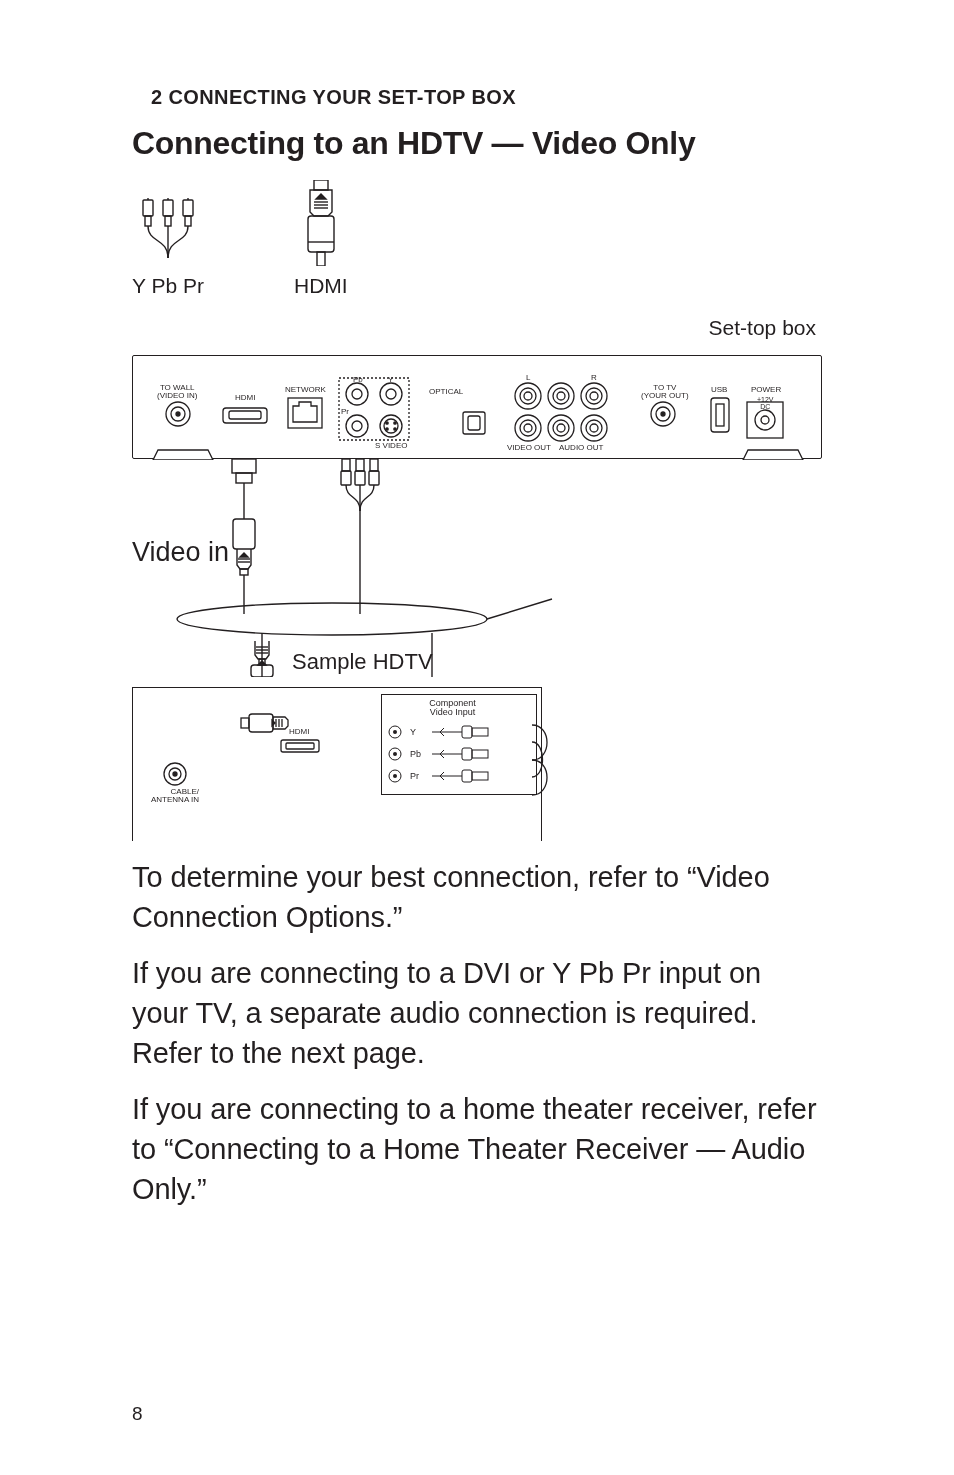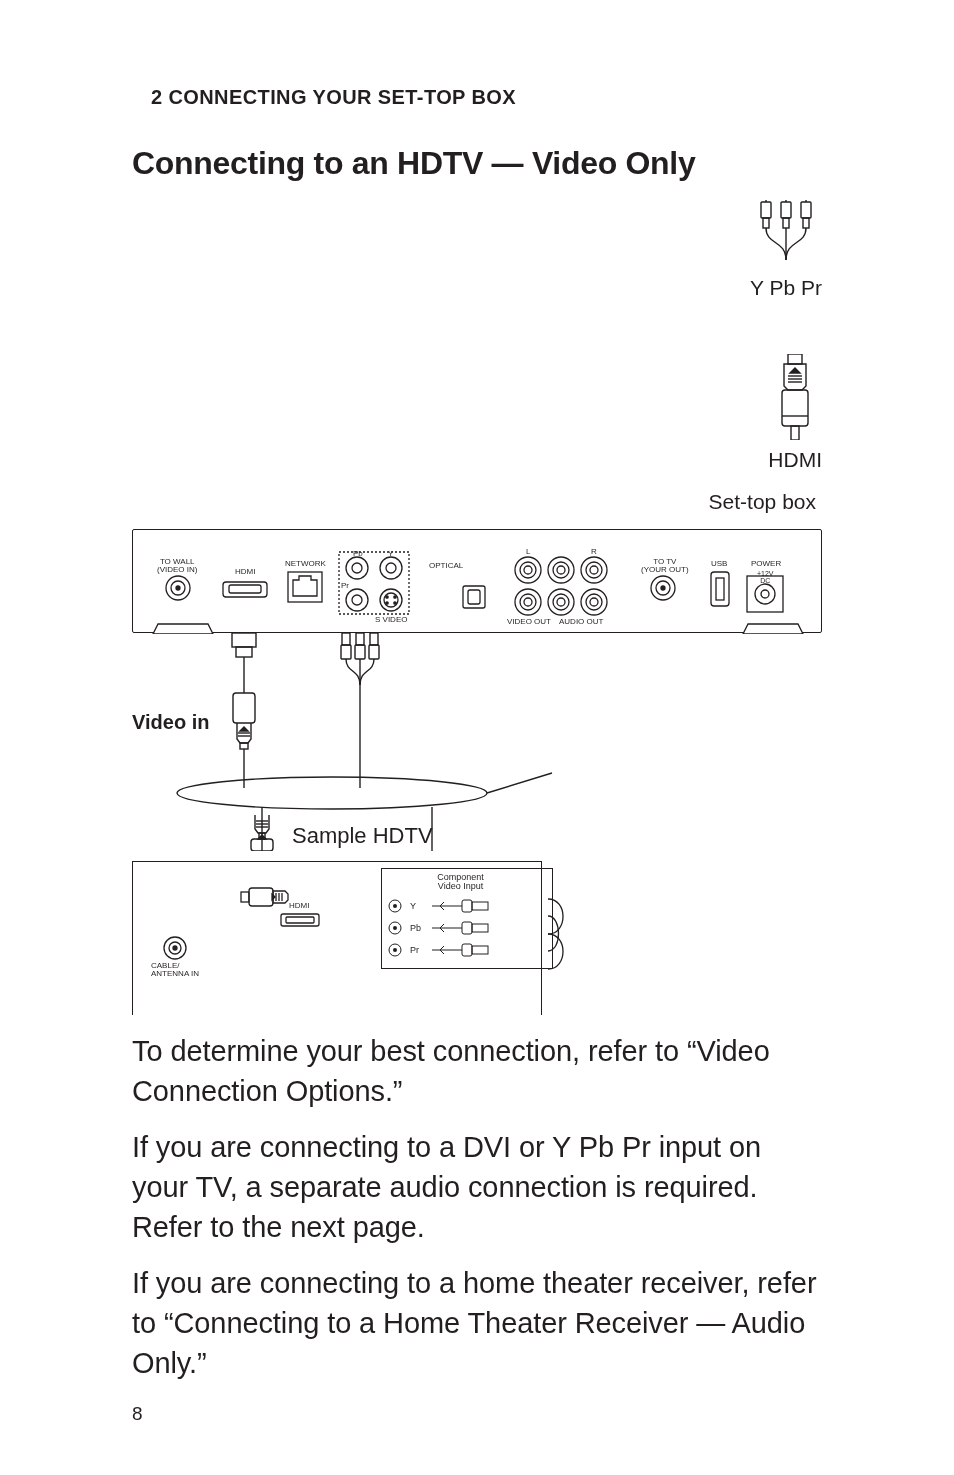--- a/index.html
+++ b/index.html
@@ -14,58 +14,57 @@
   }
   .section-label {
     font-weight: 700;
     font-size: 20px;
     letter-spacing: 0.4px;
     margin-left: 19px;
   }
   .title {
     font-weight: 700;
     font-size: 32px;
-    margin-top: 36px;
+    margin-top: 16px;
     letter-spacing: -0.3px;
   }
   .cable-row {
     display: flex;
     align-items: flex-end;
-    gap: 54px;
+    gap: 90px;
     margin-top: 18px;
-    flex-direction: column;
   }
   .cable-group { display: flex; flex-direction: column; align-items: center; }
   .cable-caption { font-size: 21px; margin-top: 8px; }
   .diagram-wrap { margin-top: 18px; }
   .stb-label { text-align: right; font-size: 21px; margin-bottom: 15px; padding-right: 6px; }
   .stb-box {
     border: 1.5px solid #231f20;
     width: 690px;
     height: 104px;
     position: relative;
     border-radius: 2px;
   }
   .port-label { position: absolute; font-size: 8px; text-align: center; line-height: 1; }
-  .video-in { font-size: 20px; font-weight: bold; }
+  .video-in { font-size: 27px; }
   .note-text { font-size: 20px; line-height: 1.2; }
   .sample-hdtv { font-size: 22px; }
   .hdtv-box {
     border: 1.5px solid #231f20;
     border-bottom: none;
     width: 410px;
     height: 154px;
     position: relative;
     margin-top: 10px;
   }
   .comp-box {
     border: 1.5px solid #231f20;
     position: absolute;
     left: 248px; top: 6px;
-    width: 172px;
+    width: 156px;
     padding: 4px 19px 10px 6px;
   }
   .comp-title { font-size: 9px; text-align: center; line-height: 1.05; }
   .jack-row { display: flex; align-items: center; gap: 8px; margin-top: 6px; }
   .jack svg { display: block; }
   .jack-label { font-size: 9px; width: 14px; }
   .mid-area { position: relative; height: 218px; }
   .body-p { font-size: 29px; line-height: 1.38; margin-top: 16px; letter-spacing: -0.1px; }
   .page-num { position: absolute; left: 132px; bottom: 50px; font-size: 19px; }
 </style>
@@ -272,21 +271,21 @@
           <rect x="0" y="10" width="8" height="10"></rect>
           <rect x="8" y="6" width="24" height="18" rx="3"></rect>
           <path d="M32 9 L44 9 L47 12 L47 18 L44 21 L32 21 Z"></path>
           <line x1="35" y1="11" x2="35" y2="19"></line>
             <line x1="38" y1="11" x2="38" y2="19"></line>
             <line x1="41" y1="11" x2="41" y2="19"></line>
           <polygon points="46,15 43,12 43,18" fill="#231f20" transform="translate(-12,0)"></polygon>
         </g>
       </g>
     </svg>
-    <div class="port-label" style="left:18px;top:100px;white-space:pre;text-align:left">CABLE/
+    <div class="port-label" style="left:18px;top:100px;white-space:pre;text-align:right">CABLE/
 ANTENNA IN</div>
     <div class="port-label" style="left:156px;top:40px">HDMI</div>
 
     <div class="comp-box">
       <div class="comp-title" style="white-space:pre">Component
 Video Input</div>
       <div class="jack-row">
         <span class="jack">
             <svg width="14" height="14">
               <circle cx="7" cy="7" r="6" stroke="#231f20" fill="none"></circle>

